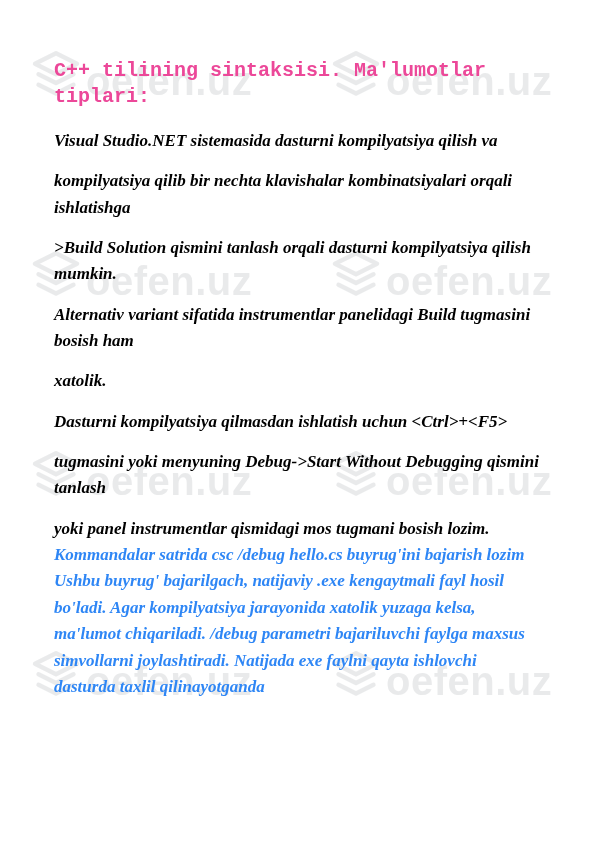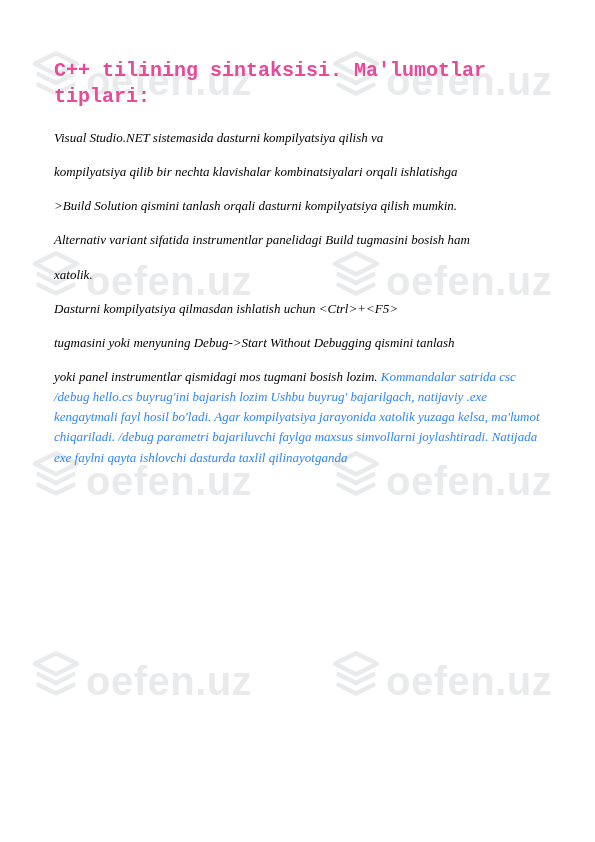--- a/index.html
+++ b/index.html
@@ -46,22 +46,22 @@
   h1 {
     font-family: Liberation Mono, monospace;
     font-size: 20px;
     font-weight: 700;
     color: #ec4899;
     margin-bottom: 18px;
     line-height: 1.3;
   }
   .para {
     font-family: Georgia, 'Times New Roman', serif;
-    font-size: 13px;
-    font-weight: 400;
+    font-size: 17px;
+    font-weight: 700;
     font-style: italic;
     color: #000;
     line-height: 1.55;
     margin-bottom: 14px;
   }
   .inline-blue { color: #2e86f5; }
 </style>
 </head>
 <body>
 

